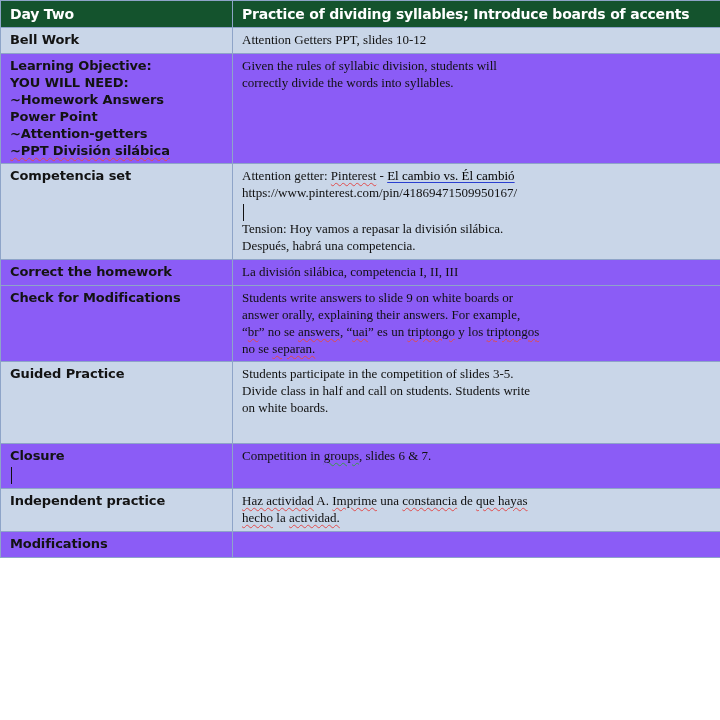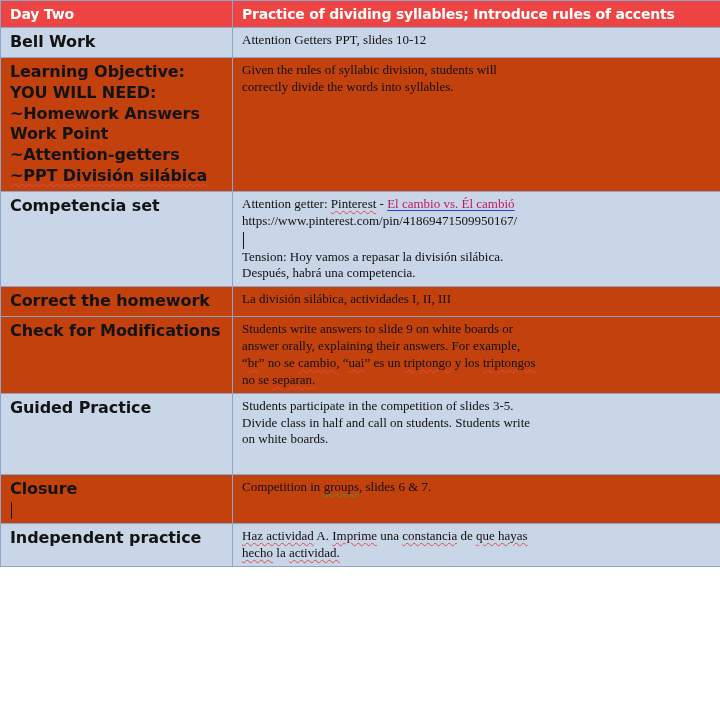--- a/index.html
+++ b/index.html
@@ -22,35 +22,35 @@
     border: 1px solid #8ea4c8;
     vertical-align: top;
     padding: 4px 8px 4px 9px;
     line-height: 1.30;
   }
   col.col-label { width: 232px; }
   col.col-content { width: 488px; }
 
   
   tr.row-header td {
-    background: #ef4444;
+    background: #14532d;
     color: #ffffff;
   }
   tr.row-shaded td {
     background: #c9d6e8;
   }
   tr.row-plain td {
-    background: #c2410c;
+    background: #8b5cf6;
   }
 
   
   .label-cell {
     font-family: "DejaVu Sans", sans-serif;
     font-weight: bold;
-    font-size: 16px;
+    font-size: 13px;
     color: #131313;
     letter-spacing: -0.1px;
   }
   tr.row-header .label-cell,
   tr.row-header .content-cell {
     font-family: "DejaVu Sans", sans-serif;
     font-weight: bold;
     font-size: 14px;
     color: #ffffff;
     letter-spacing: -0.2px;
@@ -75,21 +75,21 @@
     text-underline-offset: 2px;
   }
   .sq-green {
     text-decoration: underline;
     text-decoration-style: wavy;
     text-decoration-color: #3a9a4a;
     text-decoration-thickness: 1px;
     text-underline-offset: 2px;
   }
   a.hyperlink {
-    color: #be185d;
+    color: #000000;
     text-decoration: underline;
     text-decoration-color: #2a3fd0;
   }
   
   .caret {
     display: block;
     width: 1px;
     height: 17px;
     background: #111;
     margin: 2px 0 0 1px;
@@ -100,34 +100,34 @@
 
 <table id="lesson-plan-table">
   <colgroup>
     <col class="col-label">
     <col class="col-content">
   </colgroup>
   <tbody>
 
     <tr class="row-header">
       <td class="label-cell">Day Two</td>
-      <td class="content-cell">Practice of dividing syllables; Introduce rules of accents</td>
+      <td class="content-cell">Practice of dividing syllables; Introduce boards of accents</td>
     </tr>
 
     <tr class="row-shaded">
       <td class="label-cell">Bell Work</td>
       <td class="content-cell">Attention Getters PPT, slides 10-12</td>
     </tr>
 
     <tr class="row-plain">
       <td class="label-cell">
         <span class="line">Learning Objective:</span>
         <span class="line">YOU WILL NEED:</span>
         <span class="line">~Homework Answers</span>
-        <span class="line">Work Point</span>
+        <span class="line">Power Point</span>
         <span class="line">~Attention-getters</span>
         <span class="line sq-red">~PPT  División silábica</span>
       </td>
       <td class="content-cell">
         <span class="line">Given the rules of syllabic division, students will</span>
         <span class="line">correctly divide the words into syllables.</span>
       </td>
     </tr>
 
     <tr class="row-shaded">
@@ -136,30 +136,30 @@
         <span class="line"><span>Attention getter:  </span><span class="sq-red">Pinterest</span><span> - </span><a class="hyperlink sq-red" href="#">El cambio vs. Él cambió</a></span>
         <span class="line">https://www.pinterest.com/pin/41869471509950167/</span>
         <span class="caret"></span>
         <span class="line">Tension: Hoy vamos a repasar la división silábica.</span>
         <span class="line">Después, habrá una competencia.</span>
       </td>
     </tr>
 
     <tr class="row-plain">
       <td class="label-cell">Correct the homework</td>
-      <td class="content-cell">La división silábica, actividades I, II, III</td>
+      <td class="content-cell">La división silábica, competencia I, II, III</td>
     </tr>
 
 
     <tr class="row-plain">
       <td class="label-cell">Check for Modifications</td>
       <td class="content-cell">
         <span class="line">Students write answers to slide 9 on white boards or</span>
         <span class="line">answer orally, explaining their answers.  For example,</span>
-        <span class="line"><span>“</span><span class="sq-red">br</span><span>” no se </span><span class="sq-red">cambio</span><span>, “</span><span class="sq-red">uai</span><span>” es un </span><span class="sq-red">triptongo</span><span> y los </span><span class="sq-red">triptongos</span></span>
+        <span class="line"><span>“</span><span class="sq-red">br</span><span>” no se </span><span class="sq-red">answers</span><span>, “</span><span class="sq-red">uai</span><span>” es un </span><span class="sq-red">triptongo</span><span> y los </span><span class="sq-red">triptongos</span></span>
         <span class="line"><span>no se </span><span class="sq-red">separan.</span></span>
       </td>
     </tr>
 
     <tr class="row-shaded">
       <td class="label-cell">Guided Practice</td>
       <td class="content-cell">
         <span class="line">Students participate in the competition of slides 3-5.</span>
         <span class="line">Divide class in half and call on students. Students write</span>
         <span class="line">on white boards.</span>
@@ -180,15 +180,19 @@
     </tr>
 
     <tr class="row-shaded">
       <td class="label-cell">Independent practice</td>
       <td class="content-cell">
         <span class="line"><span class="sq-red">Haz actividad</span><span> A.  </span><span class="sq-red">Imprime</span><span> una </span><span class="sq-red">constancia</span><span> de </span><span class="sq-red">que hayas</span></span>
         <span class="line"><span class="sq-red">hecho</span><span> la </span><span class="sq-red">actividad.</span></span>
       </td>
     </tr>
 
+    <tr class="row-plain">
+      <td class="label-cell">Modifications</td>
+      <td class="content-cell"></td>
+    </tr>
 
   </tbody>
 </table>
 
 </body></html>

